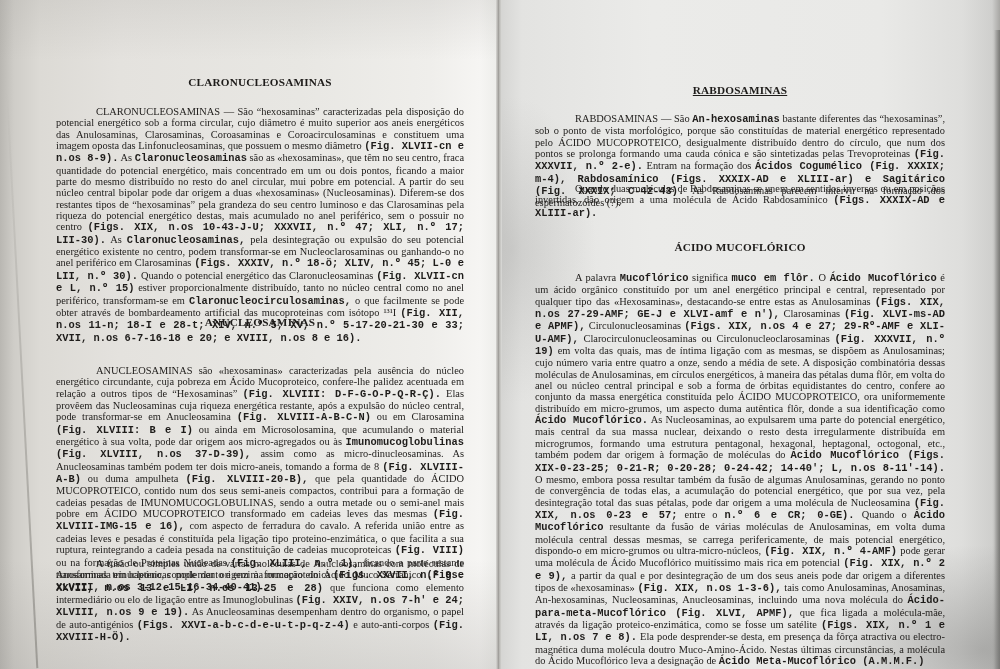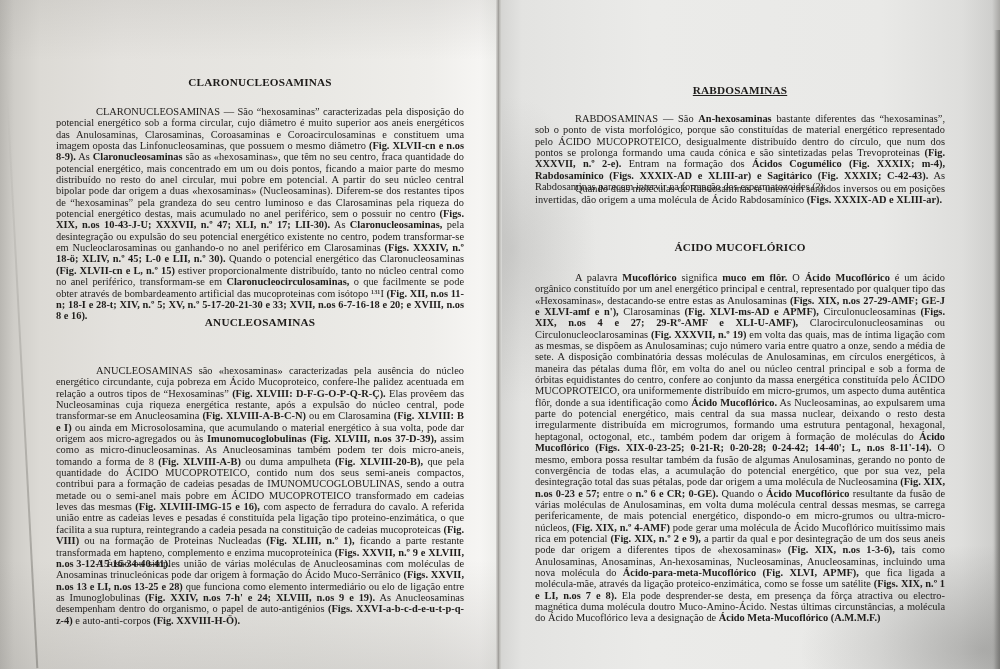--- a/index.html
+++ b/index.html
@@ -53,21 +53,21 @@
 
   h2.section-title {
     font-size: 11.2px; font-weight: bold; letter-spacing: 0.2px;
     text-align: center; margin: 0; position: absolute; left: 0; right: 0;
   }
   .para {
     position: absolute; left: 0; right: 0; margin: 0;
     font-size: 10.4px; line-height: 11.35px; text-align: justify;
     text-indent: 40px; hyphens: manual;
   }
-  .para b { font-weight: bold; }
+  .para b { font-weight: bold; font-family: Liberation Mono, monospace; }
 </style>
 </head>
 <body>
 
 <div class="spread">
 
   <div class="page page-left">
     <div class="content left-content">
       <h2 class="section-title" style="top:76px;">CLARONUCLEOSAMINAS</h2>
       <p class="para" style="top:106px;">CLARONUCLEOSAMINAS — São “hexosaminas” caracterizadas pela disposição do potencial energético sob a forma circular, cujo diâmetro é muito superior aos aneis energéticos das Anulosaminas, Clarosaminas, Coroasaminas e Coroacirculosaminas e constituem uma imagem oposta das Linfonucleosaminas, que possuem o mesmo diâmetro <b>(Fig. XLVII-cn e n.os 8-9).</b> As <b>Claronucleosaminas</b> são as «hexosaminas», que têm no seu centro, fraca quantidade do potencial energético, mais concentrado em um ou dois pontos, ficando a maior parte do mesmo distribuído no resto do anel circular, mui pobre em potencial. A partir do seu núcleo central bipolar pode dar origem a duas «hexosaminas» (Nucleosaminas). Diferem-se dos restantes tipos de “hexosaminas” pela grandeza do seu centro luminoso e das Clarosaminas pela riqueza do potencial energético destas, mais acumulado no anel periférico, sem o possuir no centro <b>(Figs. XIX, n.os 10-43-J-U; XXXVII, n.º 47; XLI, n.º 17; LII-30).</b> As <b>Claronucleosaminas,</b> pela desintegração ou expulsão do seu potencial energético existente no centro, podem transformar-se em Nucleoclarosaminas ou ganhando-o no anel periférico em Clarosaminas <b>(Figs. XXXIV, n.º 18-ö; XLIV, n.º 45; L-0 e LII, n.º 30).</b> Quando o potencial energético das Claronucleosaminas <b>(Fig. XLVII-cn e L, n.º 15)</b> estiver proporcionalmente distribuído, tanto no núcleo central como no anel periférico, transformam-se em <b>Claronucleocirculosaminas,</b> o que facilmente se pode obter através de bombardeamento artificial das mucoproteinas com isótopo ¹³¹I <b>(Fig. XII, n.os 11-n; 18-I e 28-t; XIV, n.º 5; XV, n.º 5-17-20-21-30 e 33; XVII, n.os 6-7-16-18 e 20; e XVIII, n.os 8 e 16).</b></p>

